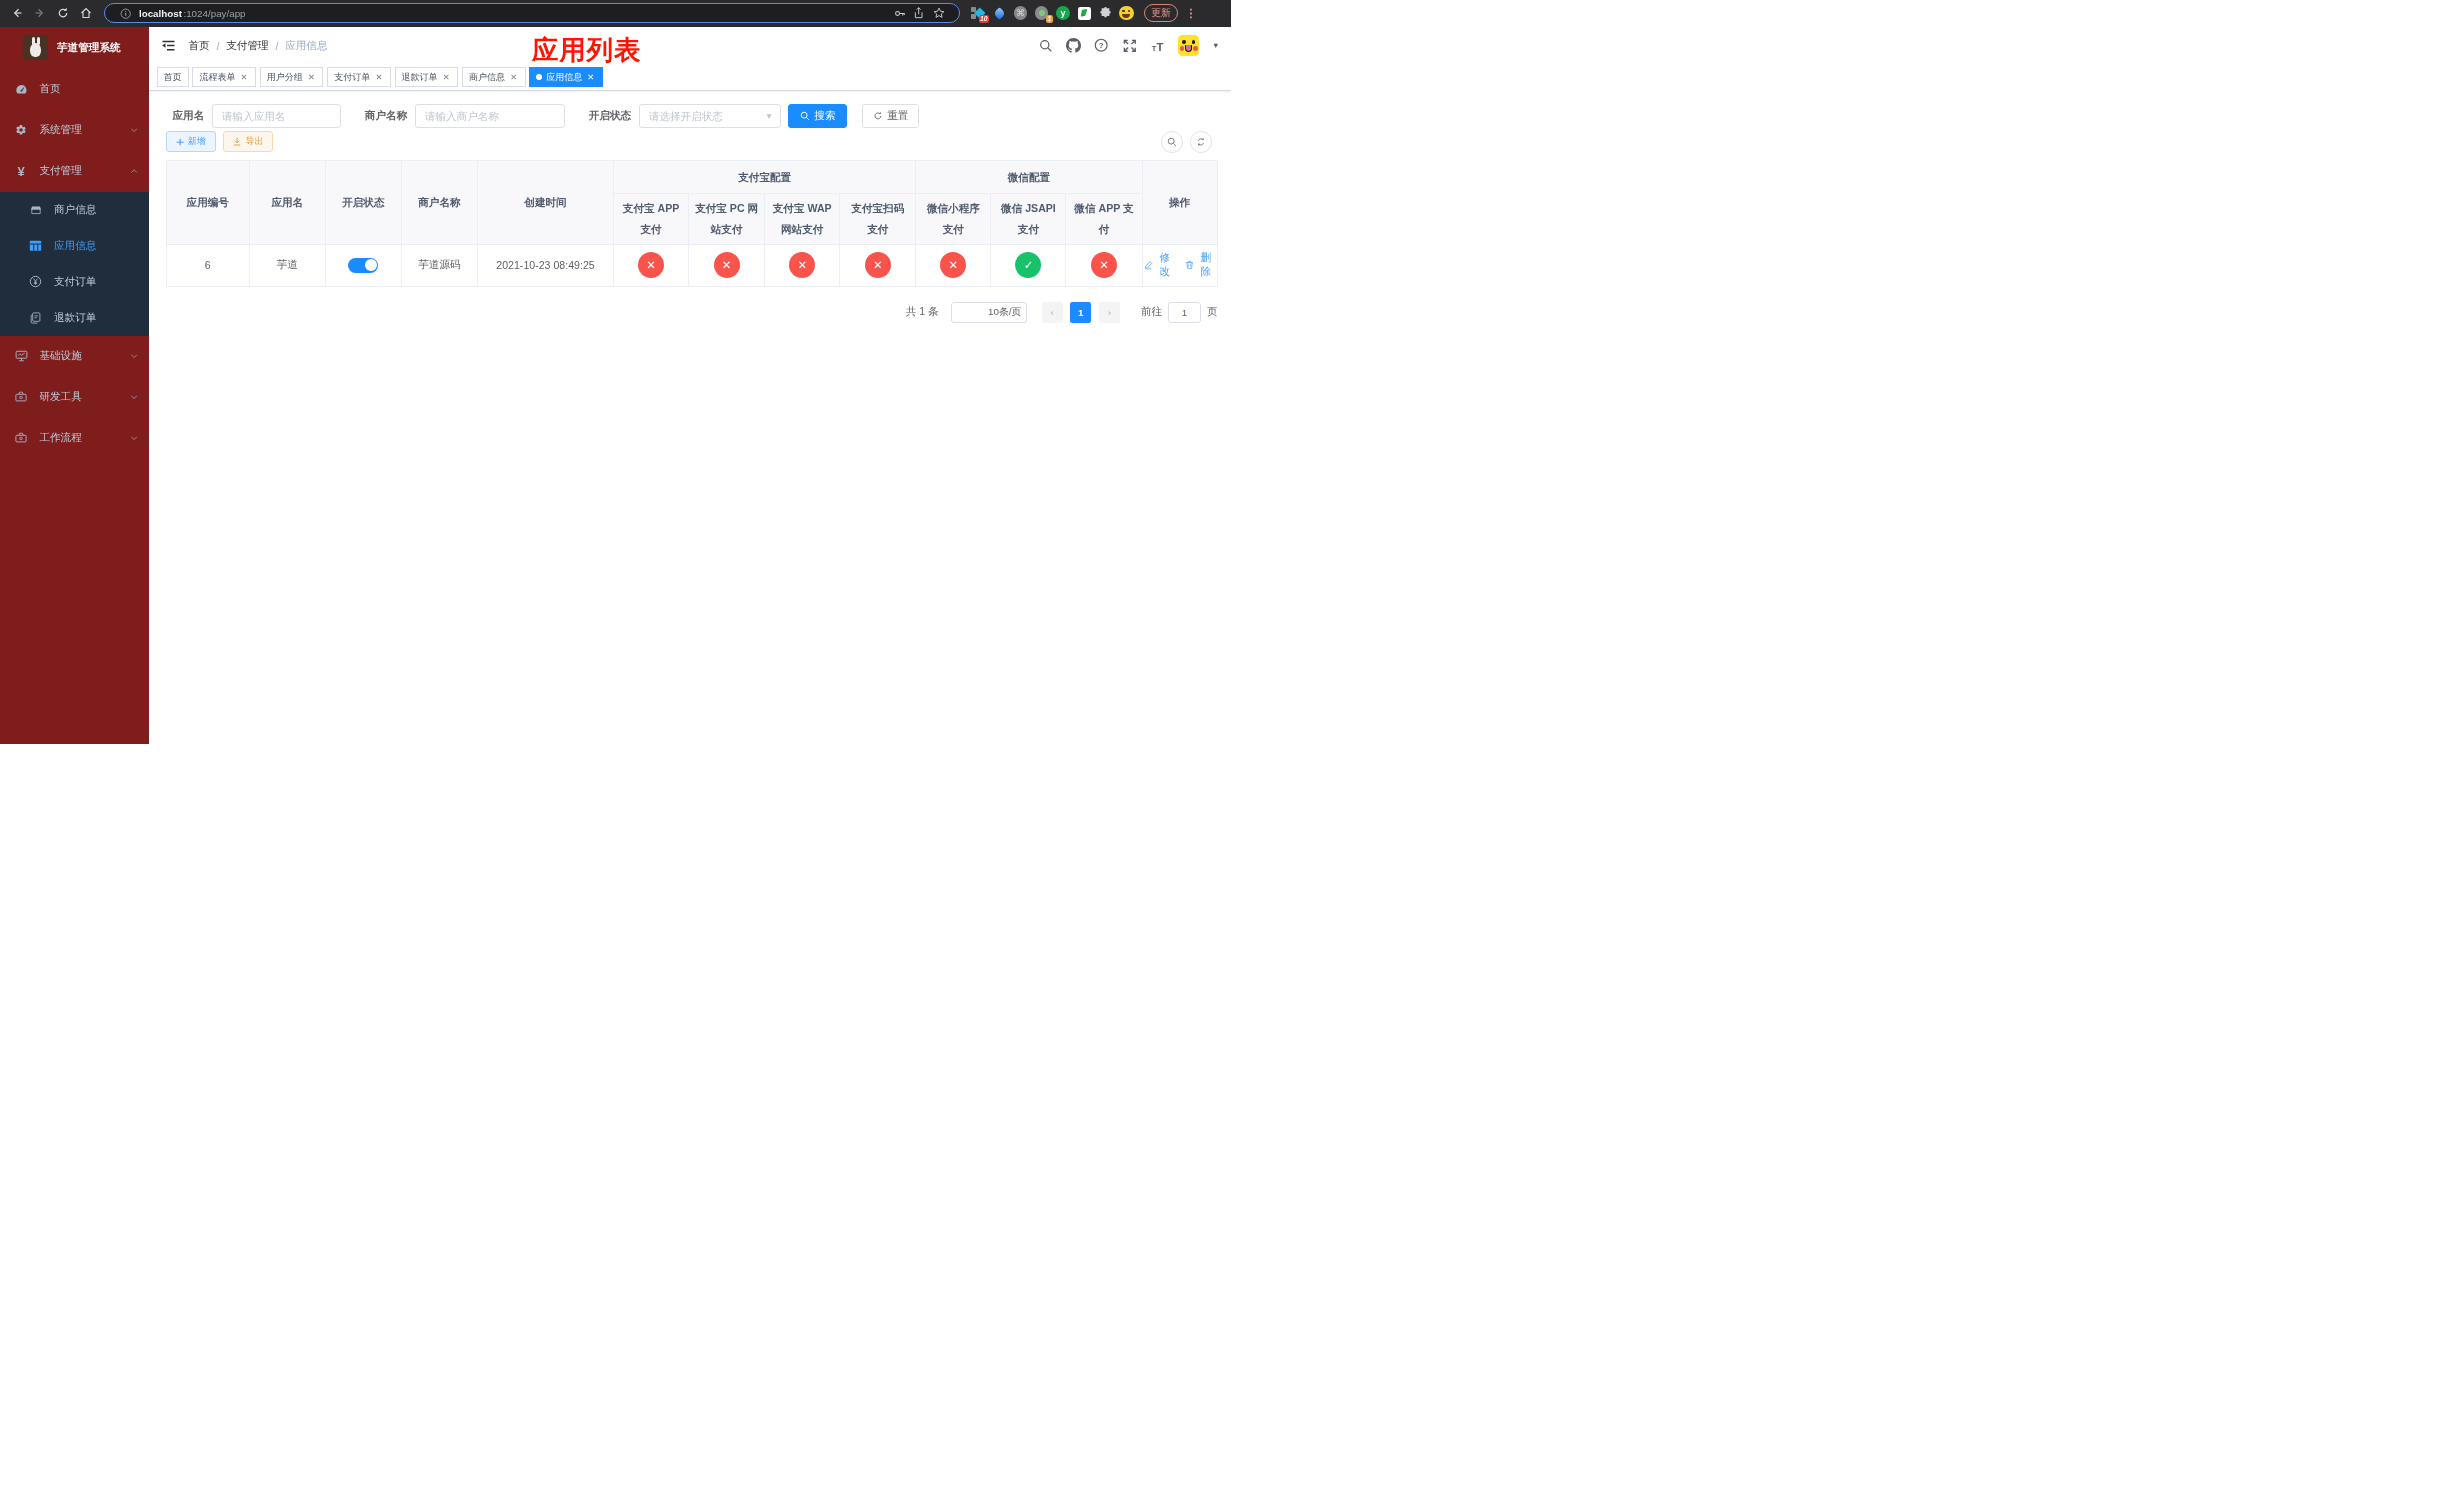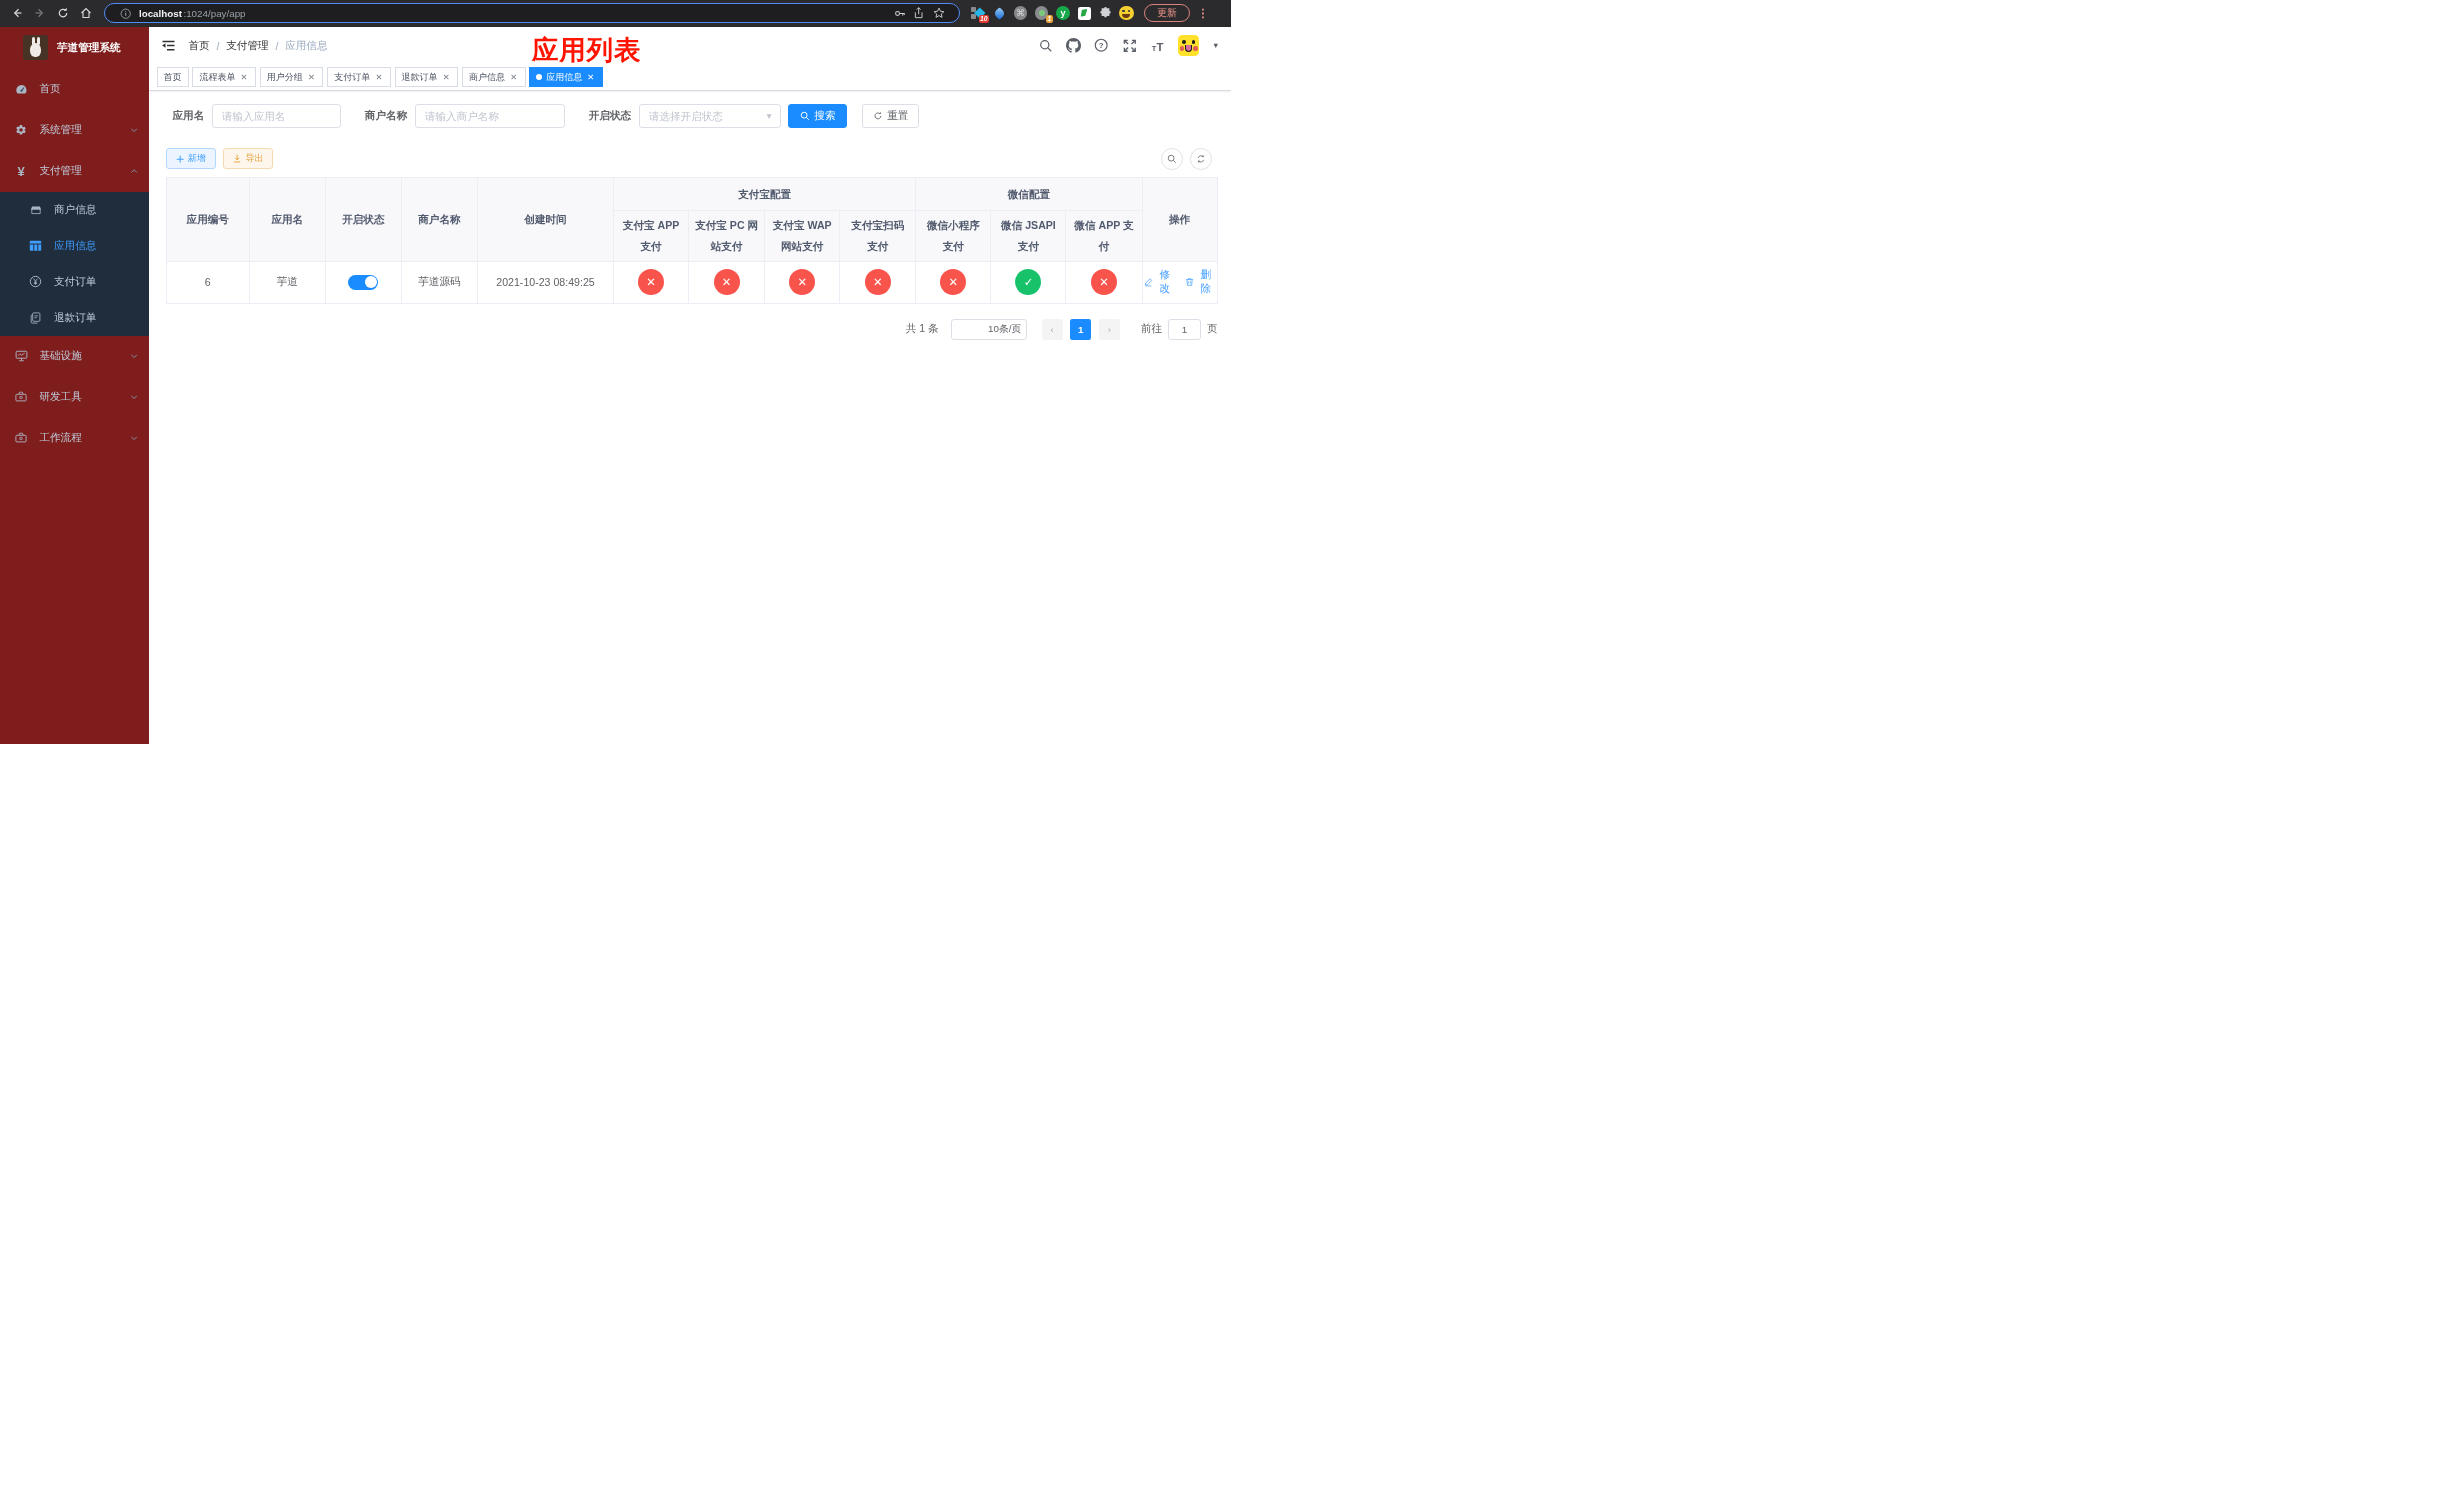--- a/index.html
+++ b/index.html
@@ -28,21 +28,21 @@
   .lens{width:13.6px;height:13.6px;border-radius:50%;background:#8a8b8e;position:relative;}
   .lens::after{content:"";position:absolute;left:3.8px;top:3.8px;width:6px;height:6px;border-radius:50%;background:#7bc97c;}
   .ycirc{width:14.4px;height:14.4px;border-radius:50%;background:#17a84b;color:#fff;font-size:9px;font-weight:700;display:flex;align-items:center;justify-content:center;}
   .chat{width:13px;height:13px;border-radius:2.3px;background:#fff;position:relative;}
   .chat::after{content:"";position:absolute;left:3px;top:2.3px;width:6.8px;height:7.6px;background:#28a745;clip-path:polygon(0 100%,20% 10%,100% 0,70% 90%);}
   .puzzle{color:#cfd1d4;}
   .bemoji{width:14.4px;height:14.4px;border-radius:50%;background:#f6d032;position:relative;}
   .bemoji i{position:absolute;width:2.3px;height:2.3px;border-radius:50%;background:#333;top:3.8px;left:3px;}
   .bemoji i+i{left:8.3px;}
   .bemoji b{position:absolute;left:3px;top:7.6px;width:7.6px;height:4.5px;border-radius:0 0 7.6px 7.6px;background:#6b3b12;}
-  .update-btn{margin-left:7.6px;height:18px;border:0.8px solid #d9837b;color:#f2968c;border-radius:9.8px;padding:0 12px;font-size:9.8px;display:flex;align-items:center;background:transparent;}
+  .update-btn{margin-left:7.6px;height:18px;border:0.8px solid #d9837b;color:#f2968c;border-radius:9.8px;padding:0 6px;font-size:9.8px;display:flex;align-items:center;background:transparent;}
   .dots{color:#f2968c;font-size:11.4px;font-weight:700;margin-left:4.5px;letter-spacing:0;}
 
   
   .layout{display:flex;height:718px;}
   .sidebar{width:149px;flex:0 0 149px;background:#7f1d1d;color:#bfcbd9;overflow:hidden;}
   .main{flex:1;display:flex;flex-direction:column;background:#fff;min-width:0;}
 
   
   .logo-row{height:42px;display:flex;align-items:center;padding-left:23px;gap:9px;}
   .logo-img{width:25px;height:25px;border-radius:2.3px;background:#473226;position:relative;flex:0 0 auto;}
@@ -95,21 +95,21 @@
   .f-label{font-weight:700;margin-right:7.6px;white-space:nowrap;}
   .f-item{display:flex;align-items:center;margin-right:24px;}
   .f-input{height:24px;border:0.8px solid #dcdfe6;border-radius:3px;padding:0 9px;font-size:10.6px;color:#606266;box-sizing:border-box;outline:none;font-family:inherit;}
   .f-input::placeholder{color:#bfc4cc;}
   .f-select{position:relative;display:flex;align-items:center;}
   .f-select .f-input{padding-right:21px;width:142px;}
   .sel-caret{position:absolute;right:7.6px;color:#c0c4cc;font-size:8.3px;pointer-events:none;}
   .btn{display:inline-flex;align-items:center;justify-content:center;border-radius:3px;cursor:pointer;font-family:inherit;box-sizing:border-box;}
   .btn-search{height:24px;background:#1a8cff;border:0.8px solid #1a8cff;color:#fff;font-size:10.6px;padding:0 10.6px;gap:4.5px;}
   .btn-reset{height:24px;background:#fff;border:0.8px solid #dcdfe6;color:#606266;font-size:10.6px;padding:0 9.8px;gap:4.5px;margin-left:15px;}
-  .toolbar{display:flex;align-items:center;margin-top:20px;}
+  .toolbar{display:flex;align-items:center;margin-top:3px;}
   .btn-add{height:21px;font-size:9px;background:#ecf5ff;border:0.8px solid #b3d8ff;color:#409eff;padding:0 9px;gap:3.8px;}
   .btn-export{height:21px;font-size:9px;background:#fdf6ec;border:0.8px solid #f5dab1;color:#e6a23c;padding:0 9px;gap:3.8px;margin-left:7.6px;}
   .tool-right{margin-left:auto;display:flex;gap:7.6px;margin-right:2.3px;}
   .circle-btn{width:19.7px;height:19.7px;border-radius:50%;border:0.8px solid #dfe3e9;background:#fff;display:flex;align-items:center;justify-content:center;color:#5f6368;cursor:pointer;}
 
   
   .table-wrap{width:1052px;margin-top:6.8px;}
   table{border-collapse:collapse;table-layout:fixed;width:1052px;font-size:10.6px;}
   th,td{border:0.8px solid #ebeef5;text-align:center;box-sizing:border-box;}
   th{background:#f8f8fa;color:#515a6e;font-weight:700;padding:0 6px;line-height:1.9;}

